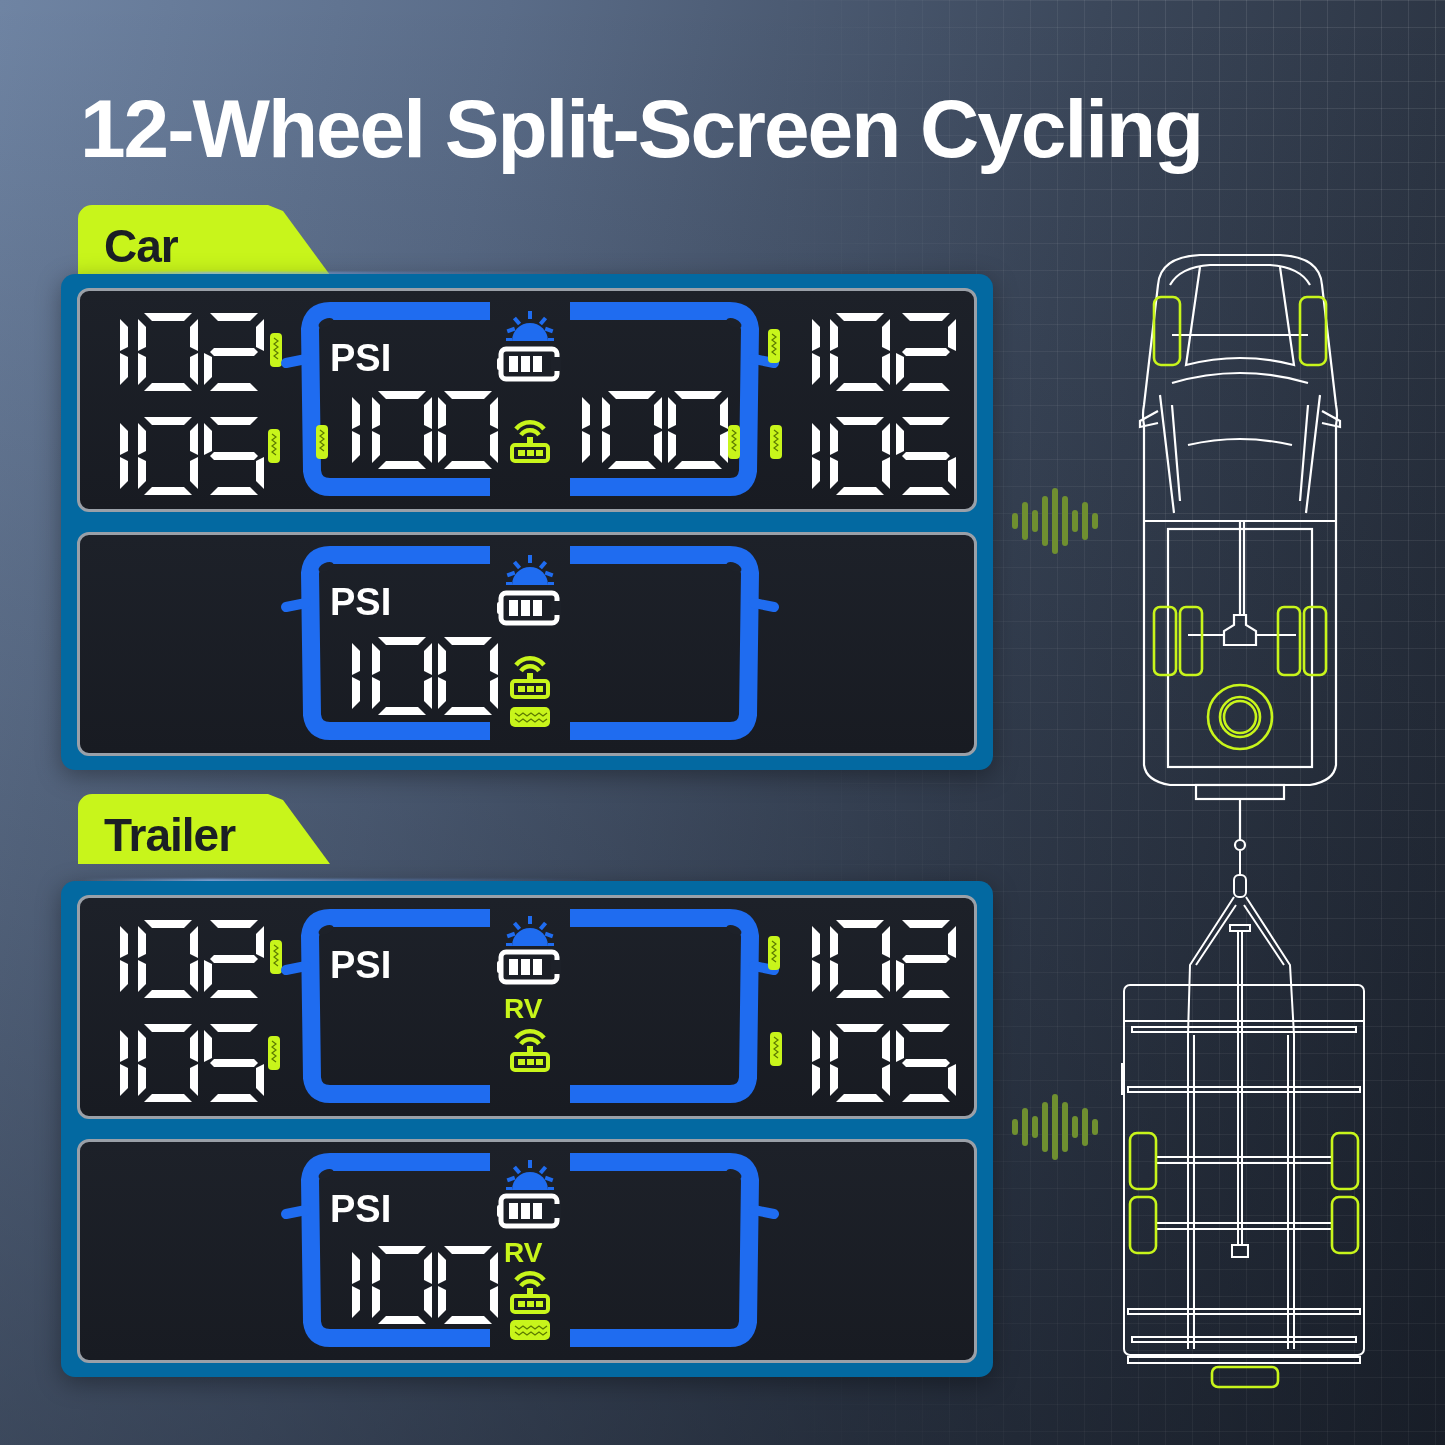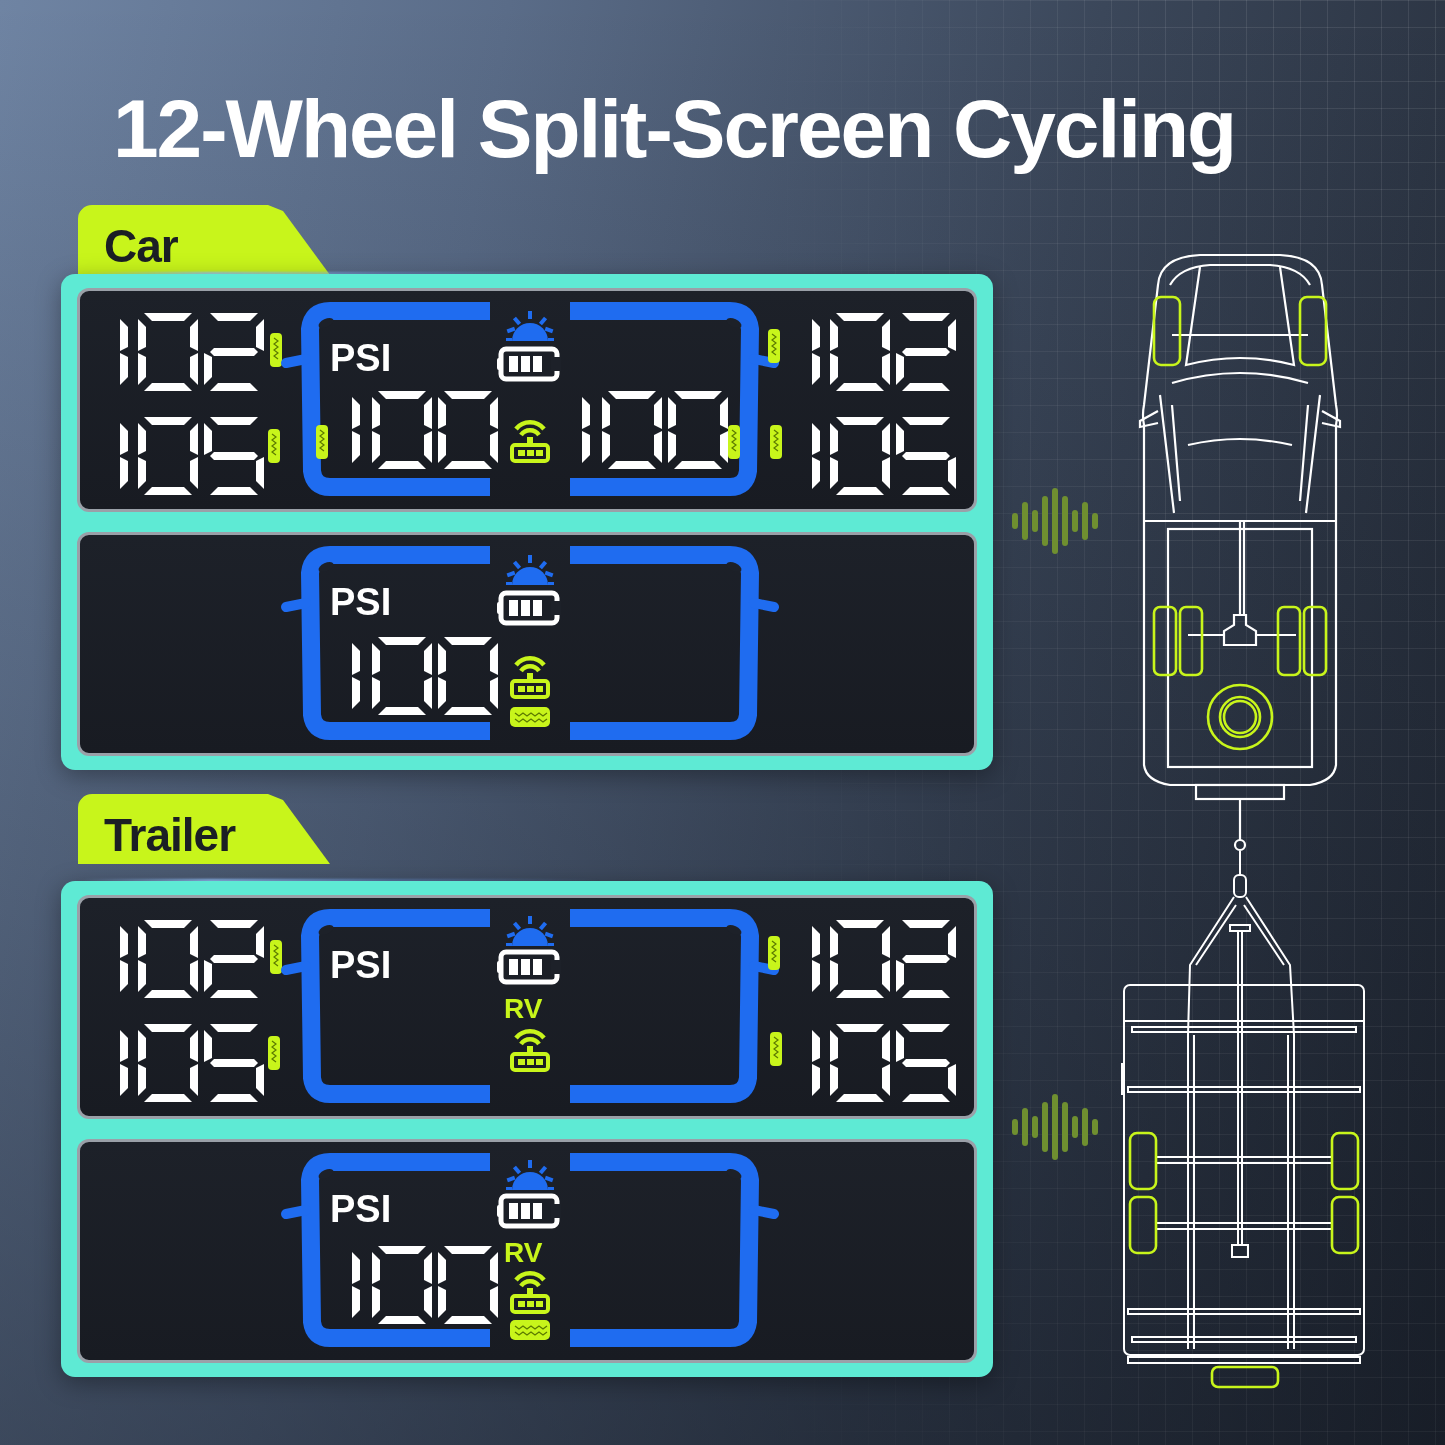--- a/index.html
+++ b/index.html
@@ -18,40 +18,40 @@
     -webkit-mask-image: linear-gradient(to right, transparent 0%, rgba(0,0,0,0.6) 35%, #000 60%);
     mask-image: linear-gradient(to right, transparent 0%, rgba(0,0,0,0.6) 35%, #000 60%);
   }
   .dark-overlay {
     position: absolute; left: 0; top: 0; width: 1445px; height: 1445px;
     background: linear-gradient(180deg, rgba(0,0,0,0) 0%, rgba(10,14,22,0.25) 60%, rgba(10,14,22,0.45) 100%);
   }
   .title {
     position: absolute; left: 80px; top: 82px;
     font-size: 82px; font-weight: bold; color: #ffffff;
-    letter-spacing: -2px; white-space: nowrap; margin-left: 33px;
+    letter-spacing: -2px; white-space: nowrap;
   }
   .tab {
     position: absolute; left: 78px; height: 70px; width: 252px;
     background: #c8f51b;
     clip-path: polygon(0 8px, 8px 0, 190px 0, 205px 6px, 252px 70px, 0 70px);
     border-top-left-radius: 14px;
   }
   .tab-label {
     position: absolute; left: 26px; top: 14px;
     font-size: 46px; font-weight: bold; color: #1b1f24; letter-spacing: -1px; text-align: right;
   }
   .tab-glow {
     position: absolute; height: 3px; left: 80px; width: 520px;
     background: linear-gradient(90deg, rgba(120,170,255,0) 0%, rgba(150,195,255,0.95) 25%, rgba(120,170,255,0.4) 60%, rgba(120,170,255,0) 100%);
     filter: blur(1px);
   }
   .panel {
     position: absolute; left: 61px; width: 932px;
-    background: #5eead4; border-radius: 14px;
+    background: #0369a1; border-radius: 14px;
     box-shadow: 0 6px 24px rgba(0,0,0,0.35);
   }
   .screen {
     position: absolute; left: 16px; width: 900px;
     background: linear-gradient(180deg, #1d2129, #181b22);
     border: 3px solid #9aa0a8; border-radius: 12px;
   }
   .screen svg { position: absolute; left: 0; top: 0; }
   .sr { position: absolute; width: 1px; height: 1px; overflow: hidden; clip: rect(0 0 0 0); }
   .wave { position: absolute; }

